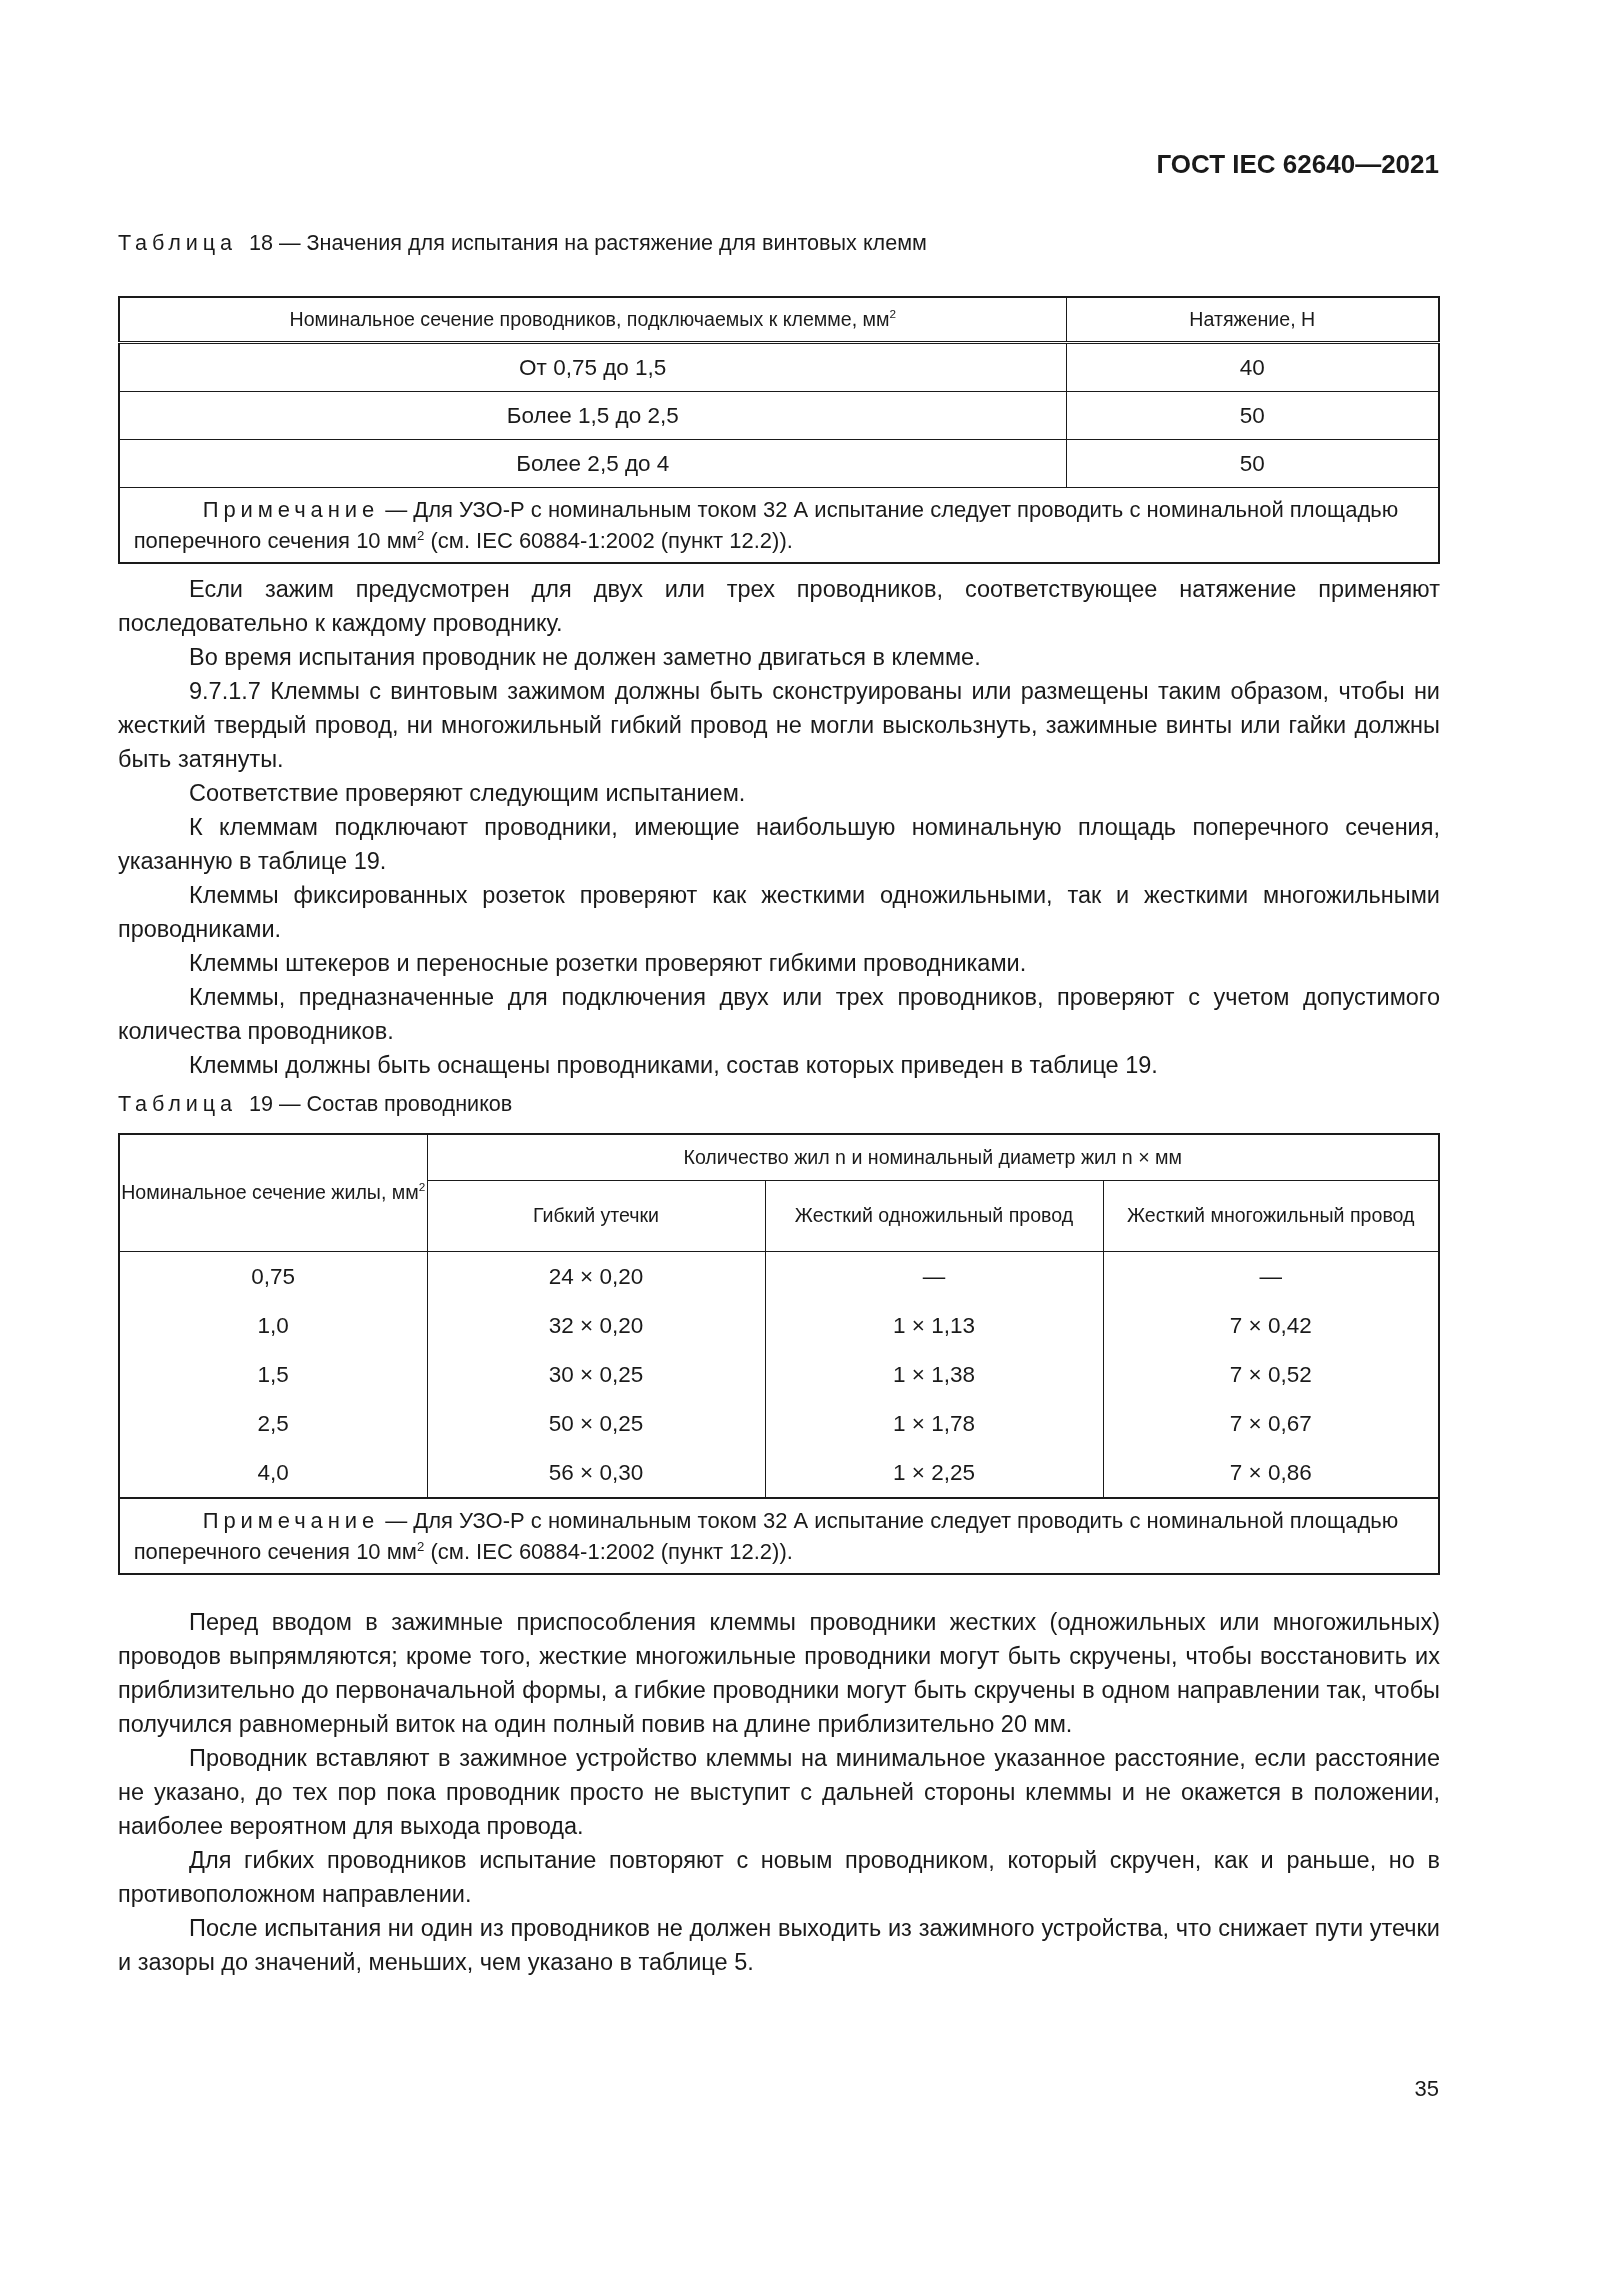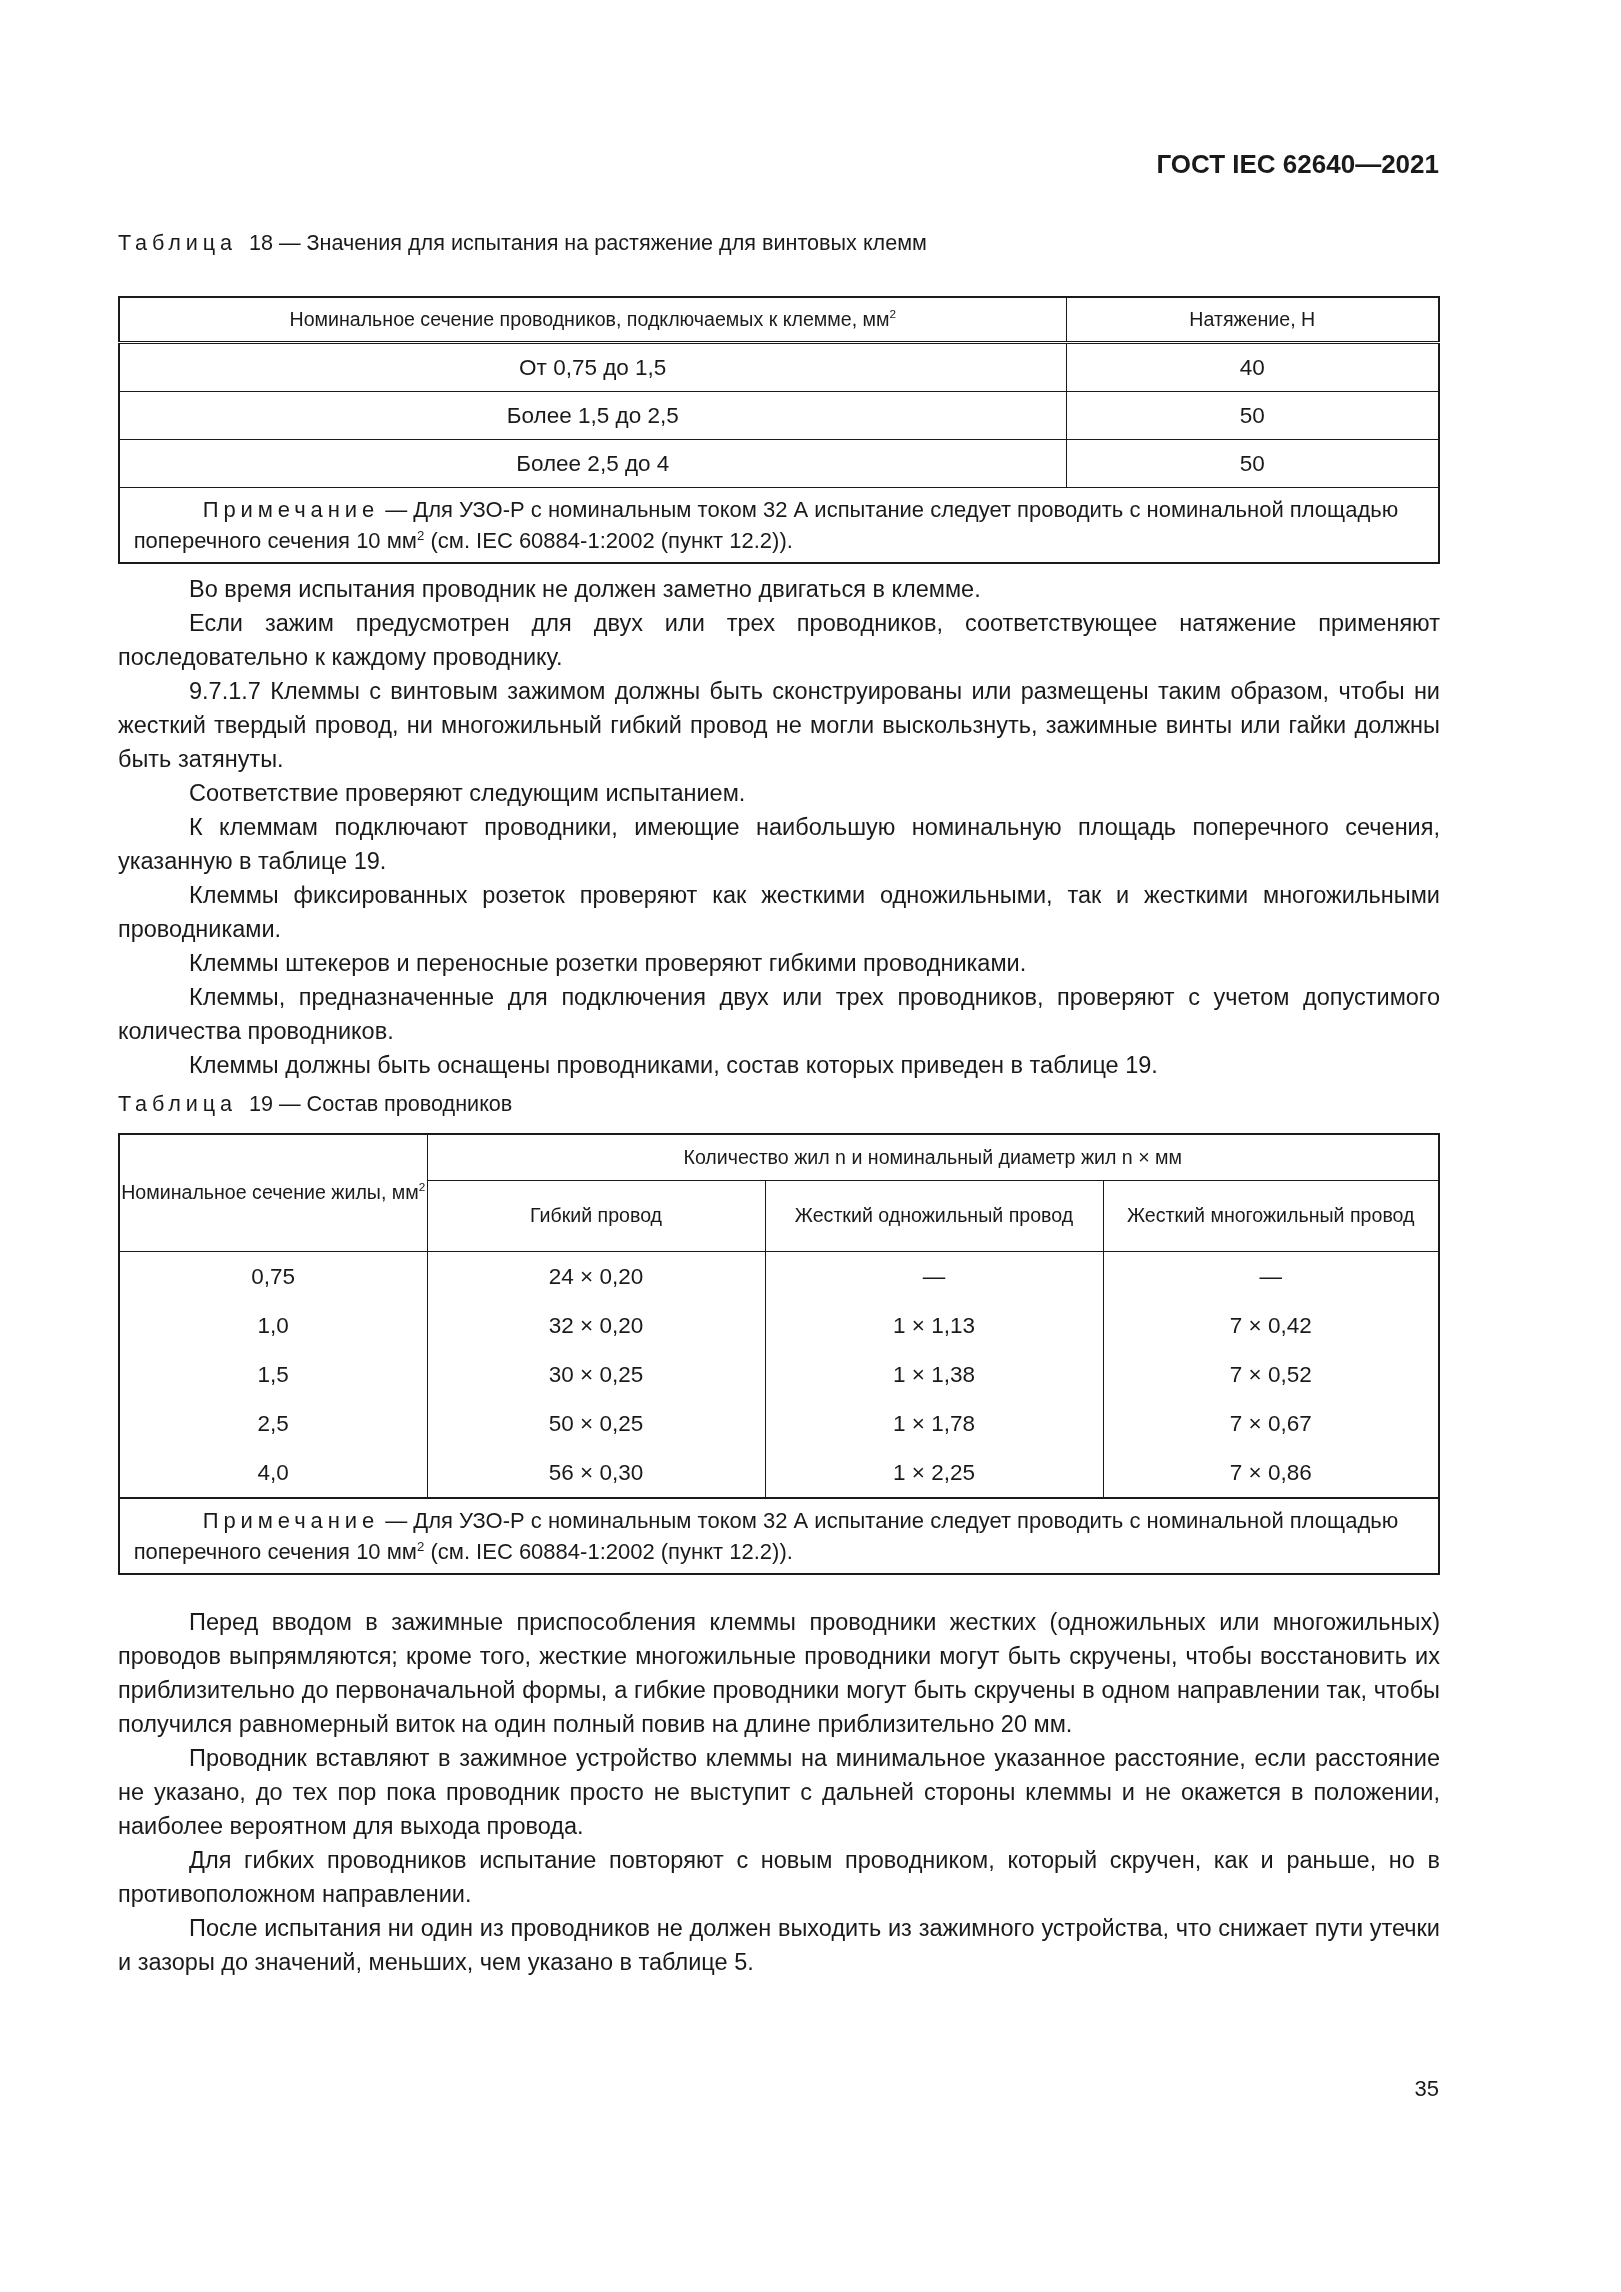--- a/index.html
+++ b/index.html
@@ -59,22 +59,22 @@
     <td class="cell">Более 2,5 до 4</td>
     <td class="cell">50</td>
   </tr>
   <tr>
     <td class="note" colspan="2"><span class="ind"></span><span class="spaced">Примечание</span><span> — Для УЗО-Р с номинальным током 32 А испытание следует проводить с номинальной площадью поперечного сечения 10 мм</span><sup>2</sup><span> (см. IEC 60884-1:2002 (пункт 12.2)).</span></td>
   </tr>
 </tbody>
   </table>
 
 <div class="body-block" style="top:572px;">
+  <p>Если зажим предусмотрен для двух или трех проводников, соответствующее натяжение применяют последовательно к каждому проводнику.</p>
   <p>Во время испытания проводник не должен заметно двигаться в клемме.</p>
-  <p>Если зажим предусмотрен для двух или трех проводников, соответствующее натяжение применяют последовательно к каждому проводнику.</p>
   <p>9.7.1.7 Клеммы с винтовым зажимом должны быть сконструированы или размещены таким образом, чтобы ни жесткий твердый провод, ни многожильный гибкий провод не могли выскользнуть, зажимные винты или гайки должны быть затянуты.</p>
   <p>Соответствие проверяют следующим испытанием.</p>
   <p>К клеммам подключают проводники, имеющие наибольшую номинальную площадь поперечного сечения, указанную в таблице 19.</p>
   <p>Клеммы фиксированных розеток проверяют как жесткими одножильными, так и жесткими многожильными проводниками.</p>
   <p>Клеммы штекеров и переносные розетки проверяют гибкими проводниками.</p>
   <p>Клеммы, предназначенные для подключения двух или трех проводников, проверяют с учетом допустимого количества проводников.</p>
   <p>Клеммы должны быть оснащены проводниками, состав которых приведен в таблице 19.</p>
 </div>
 
 <div class="caption" style="top:1091px;">
@@ -88,21 +88,21 @@
       <col style="width:338px">
       <col style="width:338px">
       <col>
     </colgroup>
   <tbody>
       <tr>
     <th rowspan="2" style="height:116px"><span>Номинальное сечение жилы, мм</span><sup>2</sup></th>
     <th colspan="3" style="height:45px">Количество жил n и номинальный диаметр жил n × мм</th>
   </tr>
   <tr>
-    <th>Гибкий провод</th>
+    <th>Гибкий утечки</th>
     <th>Жесткий одножильный провод</th>
     <th>Жесткий многожильный провод</th>
   </tr>
   <tr class="nb">
     <td class="dc">0,75</td>
     <td class="dc">24 × 0,20</td>
     <td class="dc">—</td>
     <td class="dc">—</td>
   </tr>
   <tr>

